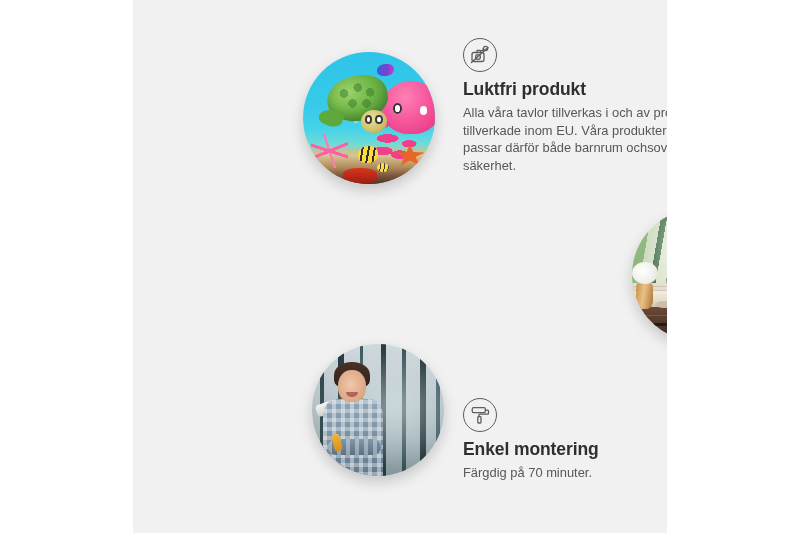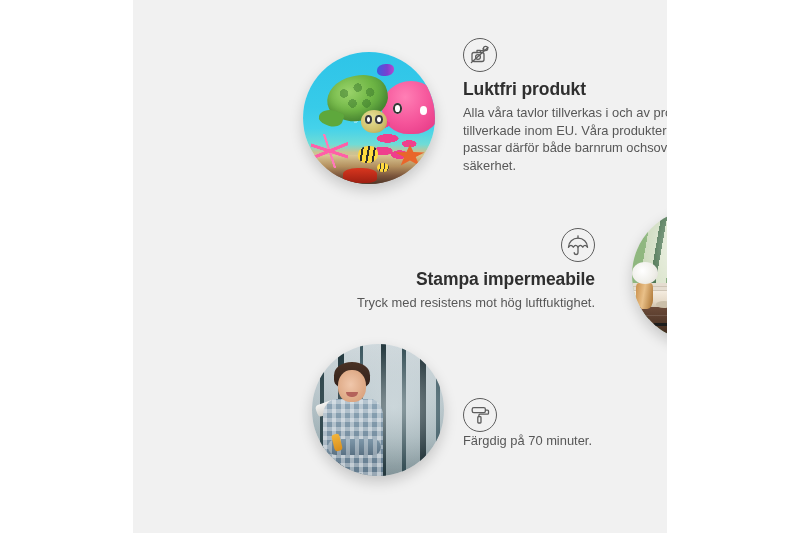--- a/index.html
+++ b/index.html
@@ -435,34 +435,20 @@
         <div class="bath-vanity"></div>
         <div class="bath-drawer"></div>
         <div class="bath-handle"></div>
 
         <div class="bath-vase"></div>
         <div class="bath-flowers"></div>
         <div class="bath-soap"></div>
       </div>
     </div>
 
-    <div class="feature align-right" id="feature-waterproof">
-      <div class="icon-wrap">
-        <span class="icon-circle">
-          <svg width="32" height="32" viewBox="0 0 32 32" fill="none" stroke="#5d5d5d" stroke-width="1.3" stroke-linecap="round" stroke-linejoin="round">
-            <path d="M6.5 18.2c0-5.2 4.3-9.1 9.5-9.1s9.5 3.9 9.5 9.1"></path>
-            <path d="M6.5 18.2c1.6-2.4 3.2-2.4 4.8 0 1.6-2.4 3.2-2.4 4.7 0 1.6-2.4 3.2-2.4 4.8 0 1.5-2.4 3.1-2.4 4.7 0"></path>
-            <path d="M16 9.1V6.8"></path>
-            <path d="M16 18.2v5.4a1.9 1.9 0 0 1-3.8 0"></path>
-          </svg>
-        </span>
-      </div>
-      <h3>Stampa impermeabile</h3>
-      <p>Tryck med resistens mot hög luftfuktighet.</p>
-    </div>
 
     <div class="circle" id="media-painter">
       <div class="img">
         <div class="forest-bg"></div>
         <div class="forest-trees"></div>
         <div class="forest-mist"></div>
         <div class="roller-head"></div>
         <div class="roller-handle"></div>
         <div class="woman-body"></div>
         <div class="woman-arm"></div>
@@ -476,17 +462,18 @@
     <div class="feature align-left" id="feature-easy-install">
       <div class="icon-wrap">
         <span class="icon-circle">
           <svg width="32" height="32" viewBox="0 0 32 32" fill="none" stroke="#5d5d5d" stroke-width="1.3" stroke-linecap="round" stroke-linejoin="round">
             <rect x="8.2" y="8.6" width="13.2" height="5" rx="1.6"></rect>
             <path d="M21.4 11.1h2.1a1 1 0 0 1 1 1v2.1a1 1 0 0 1-1 1h-7.6a1 1 0 0 0-1 1v1.4"></path>
             <rect x="13.8" y="17.6" width="3.2" height="6.4" rx="0.8"></rect>
           </svg>
         </span>
       </div>
+      <h3>Enkel montering</h3>
       <p>Färgdig på 70 minuter.</p>
     </div>
 
   </div>
 </div>
 
 </body></html>

